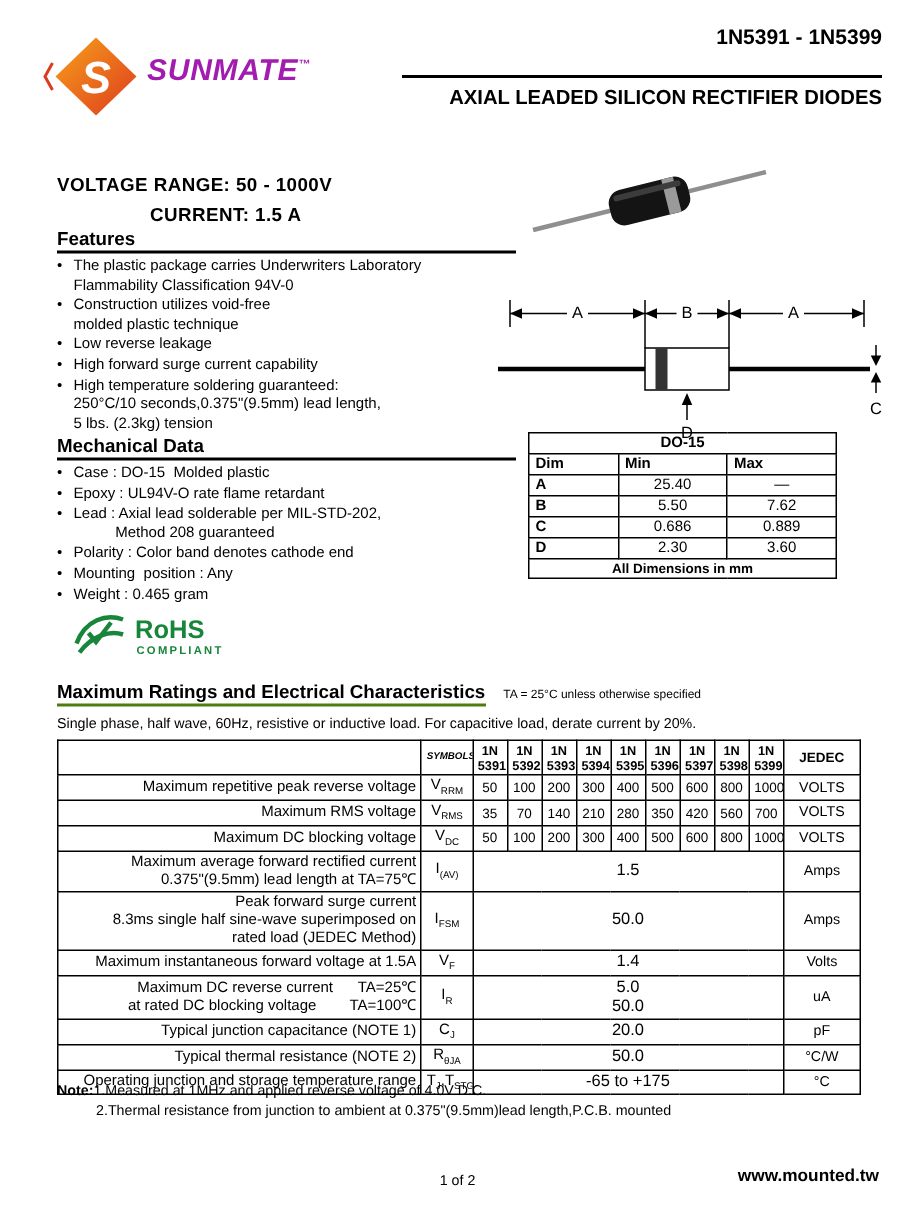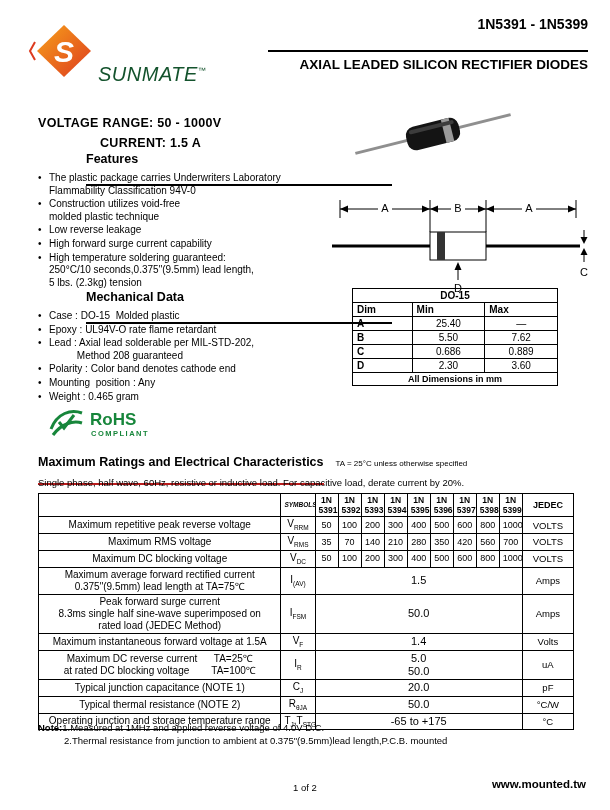--- a/index.html
+++ b/index.html
@@ -7,45 +7,45 @@
   .page { position:relative; width:610px; height:810px; background:#fff;
           font-family:"Liberation Sans", sans-serif; color:#000; overflow:hidden; }
   .abs { position:absolute; }
 
   .part-title { font-size:14px; font-weight:bold; text-align:right; }
   .subtitle   { font-size:13.5px; font-weight:bold; text-align:right; }
   .hrule      { border-top:2px solid #000; }
 
   .spec-line  { font-size:12.5px; font-weight:bold; letter-spacing:0.3px; }
 
-  .sec-title  { font-size:12.5px; font-weight:bold; border-bottom:2px solid #000; padding-bottom:18px;margin-left:48px; }
+  .sec-title  { font-size:12.5px; font-weight:bold; border-bottom:2px solid #000; padding-bottom:1px; }
 
   .bullets .bi { display:flex; font-size:10px; line-height:1.26; margin-bottom:1px; }
   .blt { flex:0 0 11px; }
   .bt  { white-space:pre-wrap; }
 
-  .brand-text { font-size:20px; font-weight:normal; font-style:italic; color:#14532d; letter-spacing:0.5px;margin-top:27px; }
+  .brand-text { font-size:20px; font-weight:bold; font-style:italic; color:#a21caf; letter-spacing:0.5px; }
   .brand-text sup { font-size:8px; }
 
   #do15 { border-collapse:collapse; width:206px; font-size:10px; }
   #do15 th, #do15 td { border:1px solid #000; padding:1px 4px; }
   #do15 .t-title { text-align:center; font-weight:bold; }
   #do15 thead th { font-weight:bold; text-align:left; }
   .do15-dim { font-weight:bold; text-align:left; }
   .do15-val { text-align:center; }
   #do15 tfoot td { font-weight:bold; font-size:9px; text-align:center; }
 
-  .ratings-head .ttl { font-size:12.5px; font-weight:bold; border-bottom:2px solid #b91c1c;
-                       display:inline-block; padding-bottom:14px; }
+  .ratings-head .ttl { font-size:12.5px; font-weight:bold; border-bottom:2px solid #4d7c0f;
+                       display:inline-block; padding-bottom:1px; }
   .ratings-head .cond { font-size:8px; margin-left:12px; }
   .derate { font-size:9.5px; }
 
   #main-table { border-collapse:collapse; table-layout:fixed; width:536px; }
   #main-table th, #main-table td { border:1px solid #000; padding:1px 3px; line-height:1.2; overflow:hidden; }
-  .p-cell   { font-size:10px; text-align:center; white-space:pre-wrap; }
+  .p-cell   { font-size:10px; text-align:right; white-space:pre-wrap; }
   .s-cell   { font-size:10px; text-align:center; }
   .s-cell sub { font-size:6.5px; }
   .v-cell   { font-size:9px; text-align:center; }
   .span-cell{ white-space:pre-line; font-size:11px; }
   .u-cell   { font-size:9.5px; text-align:center; }
   .sym-h    { font-size:6.5px; font-style:italic; text-align:center; }
   .col-part { font-size:8.5px; white-space:pre-line; text-align:center; font-weight:bold; }
   .units-h  { font-size:9px; text-align:center; }
 
   .notes { font-size:9.5px; line-height:1.35; }

